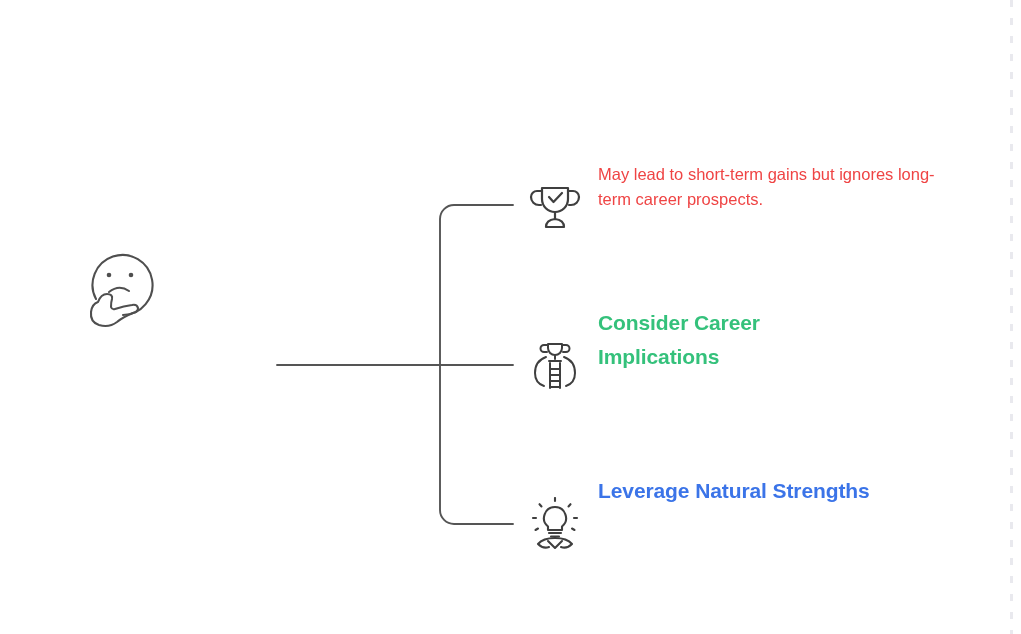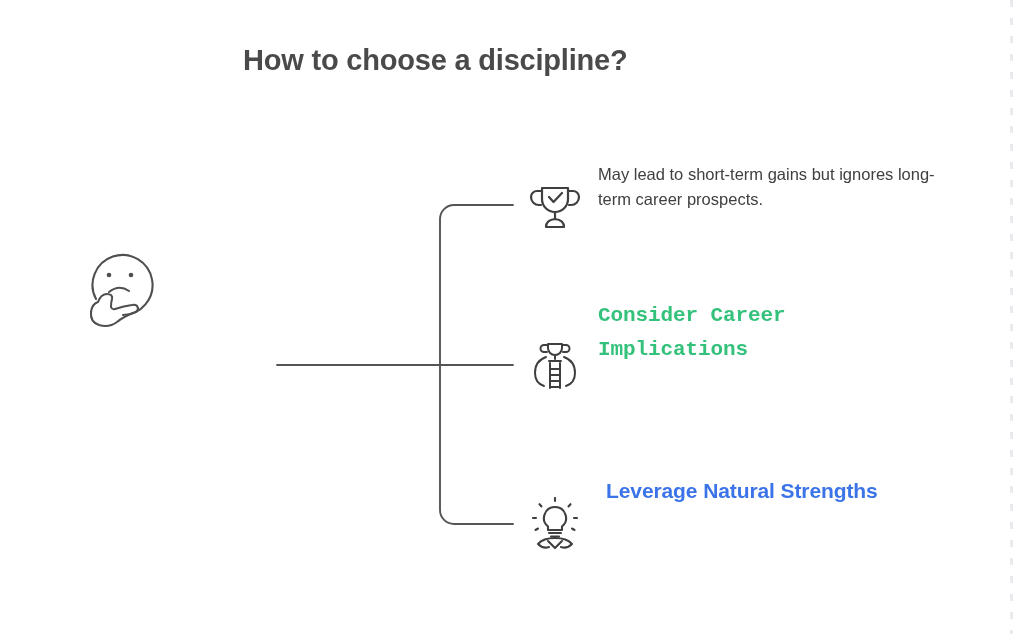--- a/index.html
+++ b/index.html
@@ -66,40 +66,40 @@
   .branch-heading {
     font-size: 21px;
     font-weight: bold;
     line-height: 1.62;
     margin: 0;
     letter-spacing: -0.1px;
   }
   .branch-desc {
     font-size: 16.5px;
     font-weight: normal;
-    color: #404040;
+    color: #ef4444;
     line-height: 1.5;
     margin: 0;
   }
 
   
   #branch-1 .branch-icon { left: 528px; top: 179px; }
   #branch-1 .branch-body { top: 156px; width: 360px; }
   #branch-1 .branch-heading { color: var(--c1); }
   #branch-1 .branch-desc { margin-top: 6px; }
 
   
   #branch-2 .branch-icon { left: 528px; top: 339px; }
-  #branch-2 .branch-body { top: 299px; width: 230px; font-family: Liberation Mono, monospace; }
+  #branch-2 .branch-body { top: 306px; width: 230px; }
   #branch-2 .branch-heading { color: var(--c2); }
   #branch-2 .branch-desc { margin-top: 22px; width: 260px; }
 
   
   #branch-3 .branch-icon { left: 528px; top: 497px; }
-  #branch-3 .branch-body { top: 474px; width: 380px; margin-left: 8px; }
+  #branch-3 .branch-body { top: 474px; width: 380px; }
   #branch-3 .branch-heading { color: var(--c3); }
   #branch-3 .branch-desc { margin-top: 6px; }
 
   
   .edge-rail {
     position: absolute;
     right: 8px;
     top: 0;
     width: 3px;
     height: 634px;
@@ -110,21 +110,20 @@
     );
     background-size: 3px 18px;
     background-repeat: repeat-y;
   }
 </style>
 </head>
 <body>
 
 <div id="canvas">
 
-  <div class="page-title">How to choose a discipline?</div>
 
   <div class="thinker">
     <svg viewBox="0 0 92 88" width="92" height="88" fill="none" stroke="#4f4f4f" stroke-width="2.1" stroke-linecap="round" stroke-linejoin="round">
 
       <path d="M20 56 A30 30 0 1 1 47 72"></path>
 
       <circle cx="33" cy="32" r="2.3" fill="#4f4f4f" stroke="none"></circle>
       <circle cx="55" cy="32" r="2.3" fill="#4f4f4f" stroke="none"></circle>
 
       <path d="M33 49 Q43 41 53 48"></path>

